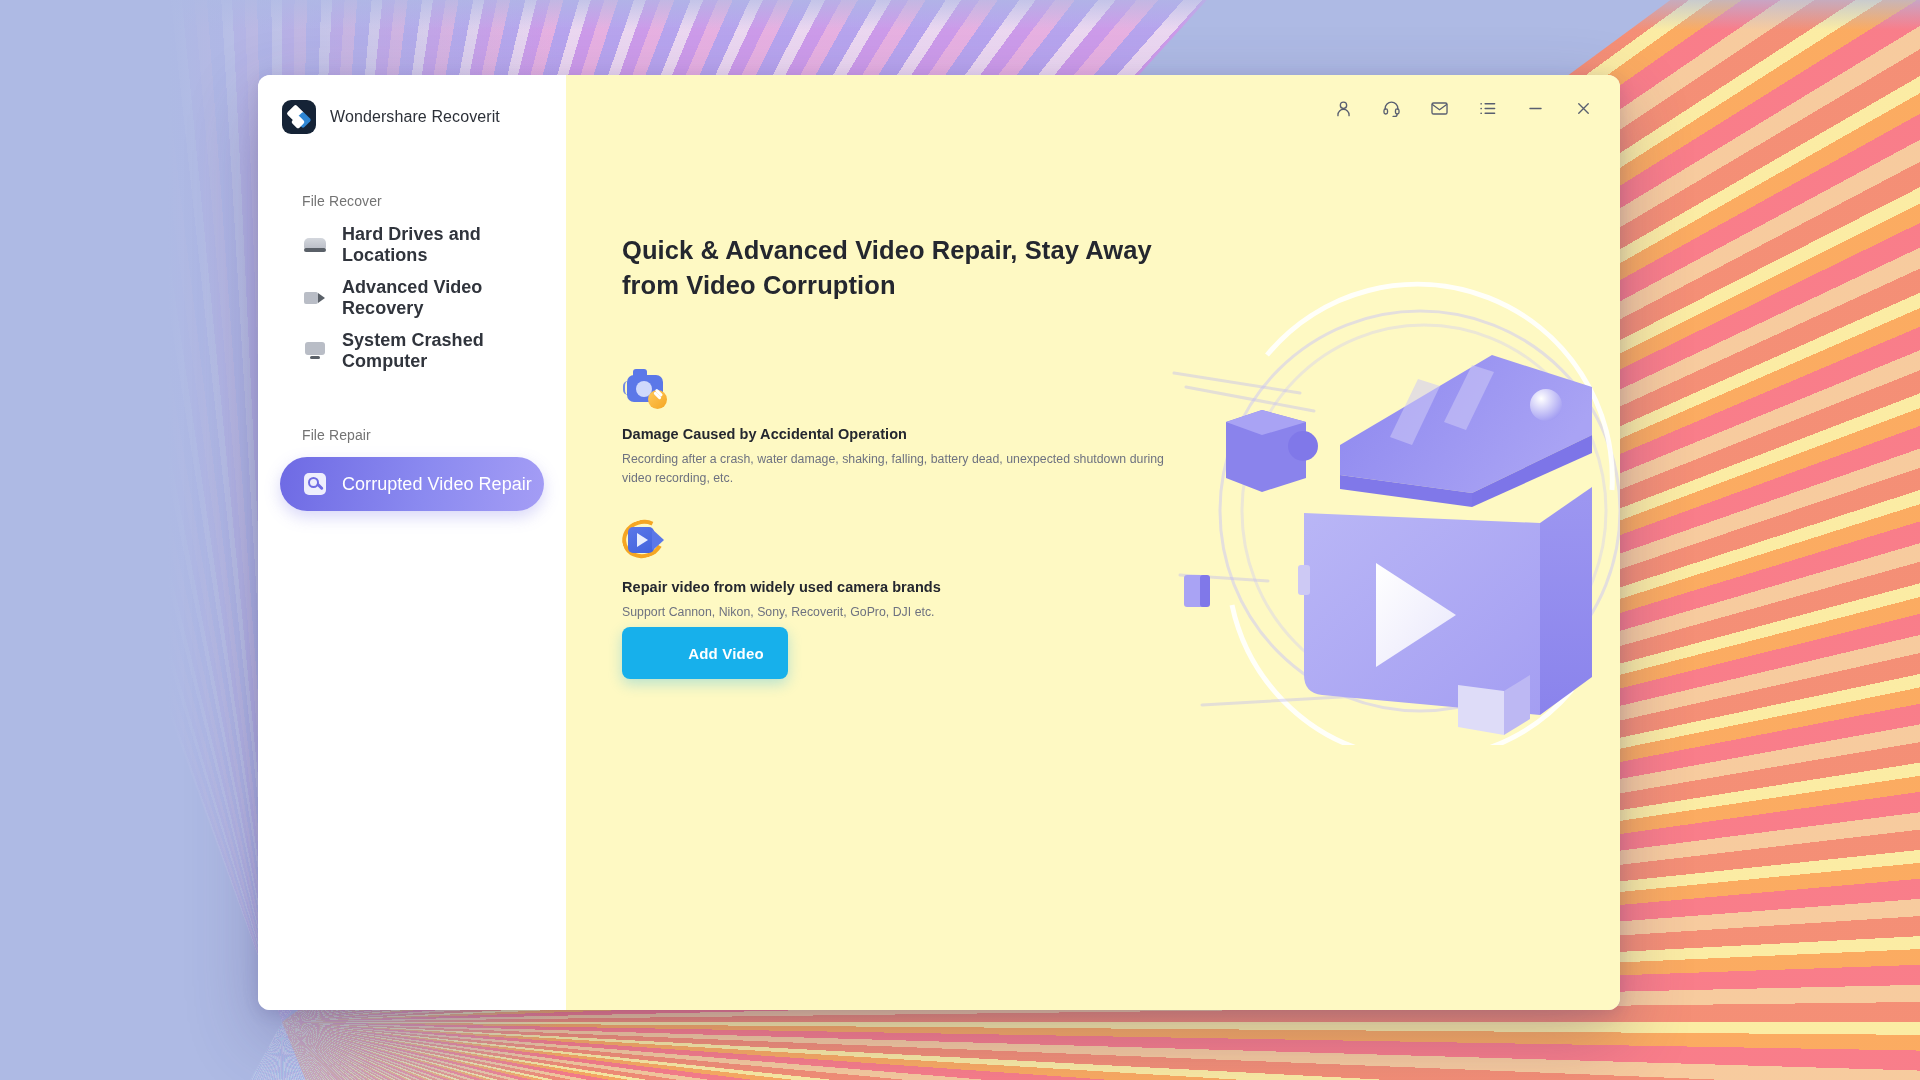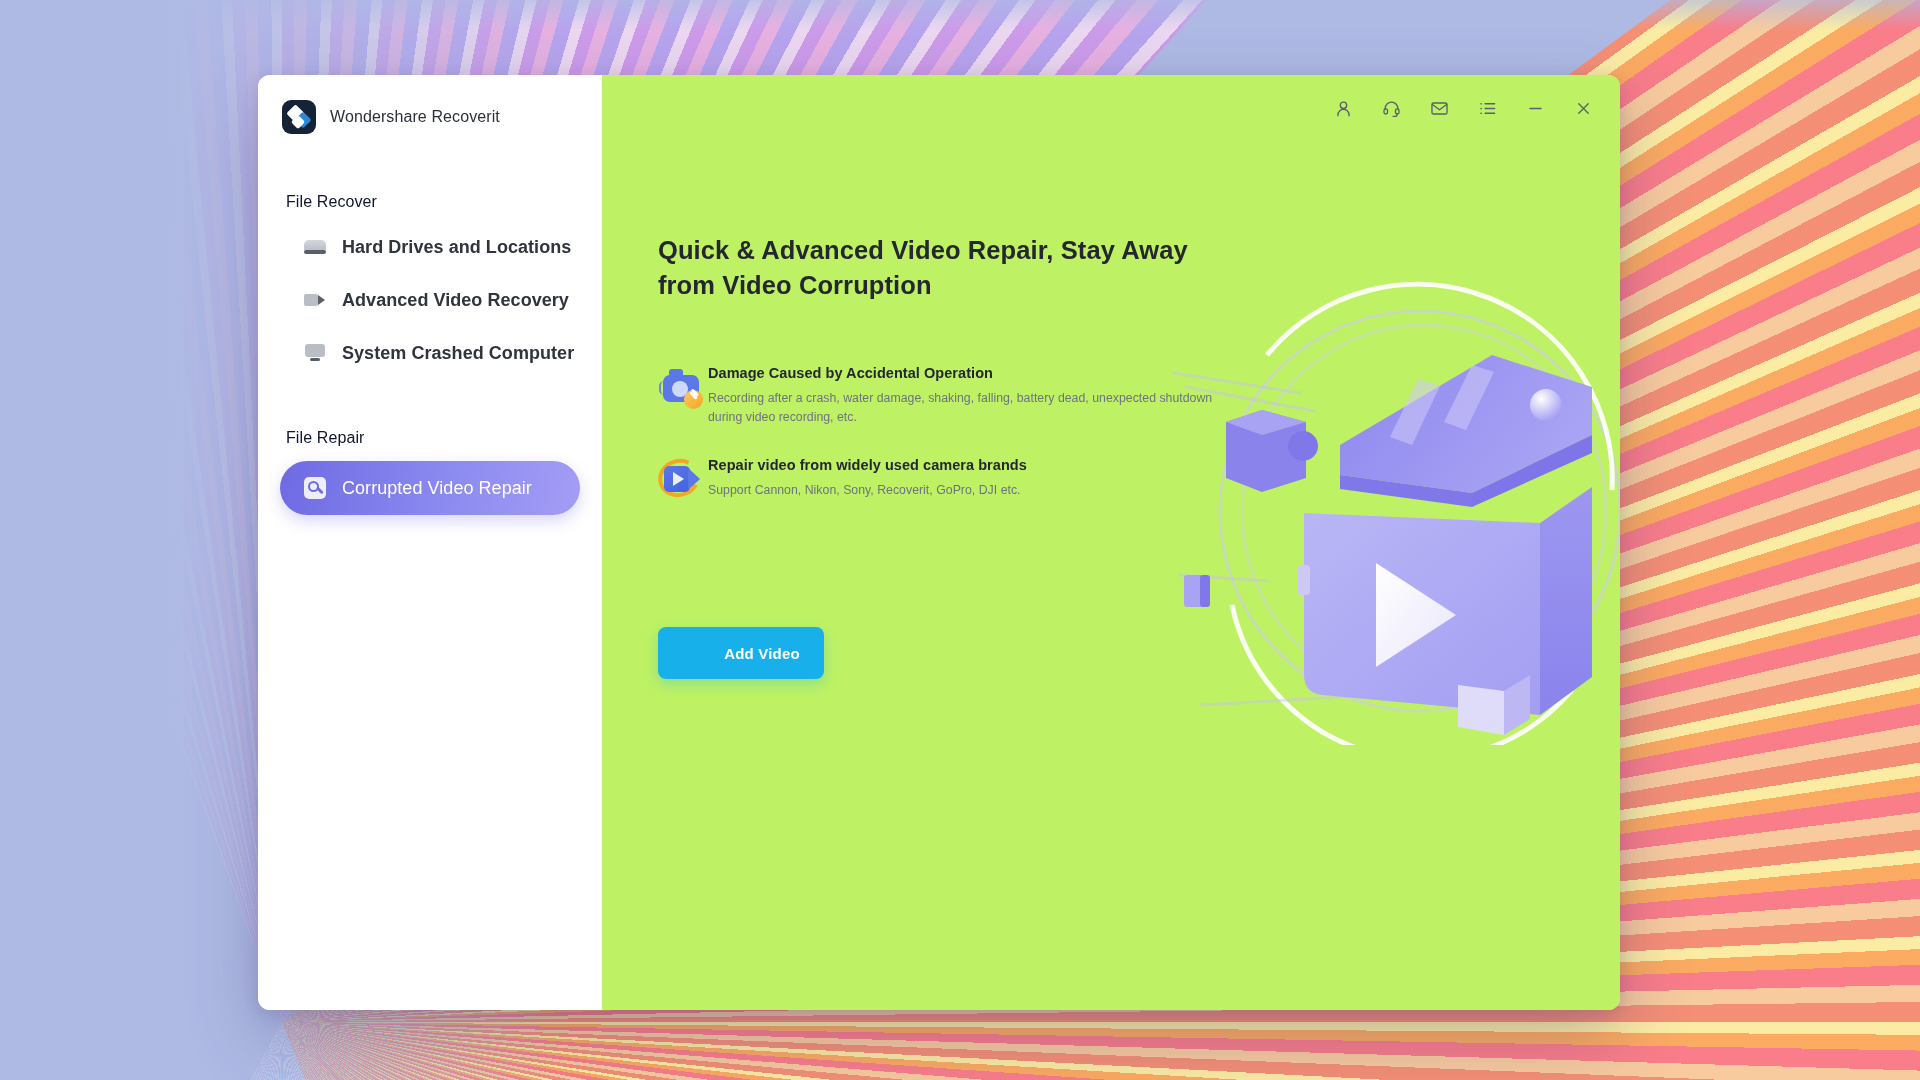--- a/index.html
+++ b/index.html
@@ -79,21 +79,21 @@
     width: 1362px; height: 935px;
     border-radius: 12px;
     background: #ededf6;
     box-shadow: 0 26px 70px rgba(60,50,110,.30), 0 4px 16px rgba(60,50,110,.16);
     overflow: hidden;
     display: flex;
   }
 
   
   #sidebar {
-    width: 344px; flex: none;
+    width: 308px; flex: none;
     background: #ffffff;
     position: relative;
     z-index: 3;
   }
   #brand {
     display: flex; align-items: center;
     gap: 14px;
     padding: 22px 0 0 24px;
     height: 62px;
   }
@@ -117,22 +117,22 @@
   #brand-logo .d3 {
     position: absolute; left: 11px; top: 17px;
     width: 10px; height: 10px; background: #ffffff;
     transform: rotate(45deg); border-radius: 2px;
   }
   #brand-title {
     font-size: 16px; color: #2c3038; letter-spacing: .1px;
   }
 
   .nav-group-label {
-    font-size: 16px; color: #0f172a;
-    padding: 0 0 0 28px;
+    font-size: 14px; color: #737373;
+    padding: 0 0 0 44px;
     margin-top: 54px;
     letter-spacing: .1px;
   }
   #nav-recover { margin-top: 56px; }
 
   .nav-list { margin-top: 14px; }
   .nav-item {
     display: flex; align-items: center; gap: 16px;
     height: 44px;
     margin: 9px 22px;
@@ -197,21 +197,21 @@
   }
   .ic-repair .handle {
     position: absolute; left: 12px; top: 12px; width: 8px; height: 2.8px;
     border-radius: 2px; background: #6f6be3;
     transform: rotate(45deg);
   }
 
   
   #main {
     flex: 1; position: relative;
-    background: #bef264;
+    background: #fef9c3;
     overflow: hidden;
   }
 
   
   #titlebar-actions {
     position: absolute; right: 20px; top: 18px;
     display: flex; align-items: center; gap: 14px;
     z-index: 6;
   }
   .tb-btn {
@@ -227,22 +227,23 @@
     width: 560px;
     font-size: 25.5px;
     line-height: 1.36;
     color: #24272f;
     font-weight: 600;
     letter-spacing: .1px;
   }
 
   #features { position: absolute; left: 56px; top: 288px; width: 560px; }
   .feature {
-    display: flex; gap: 4px;
+    display: flex; gap: 14px;
     margin-bottom: 29px;
+    flex-direction: column;
   }
   .feat-icon { width: 46px; height: 46px; flex: none; position: relative; margin-top: 1px; }
   .feat-text { padding-top: 2px; }
   .feat-title {
     font-size: 14.5px; font-weight: 700; color: #24272f; letter-spacing: .05px;
     margin-bottom: 8px;
   }
   .feat-desc {
     font-size: 12.3px; color: #6e7280; line-height: 1.52; letter-spacing: .02px;
   }

